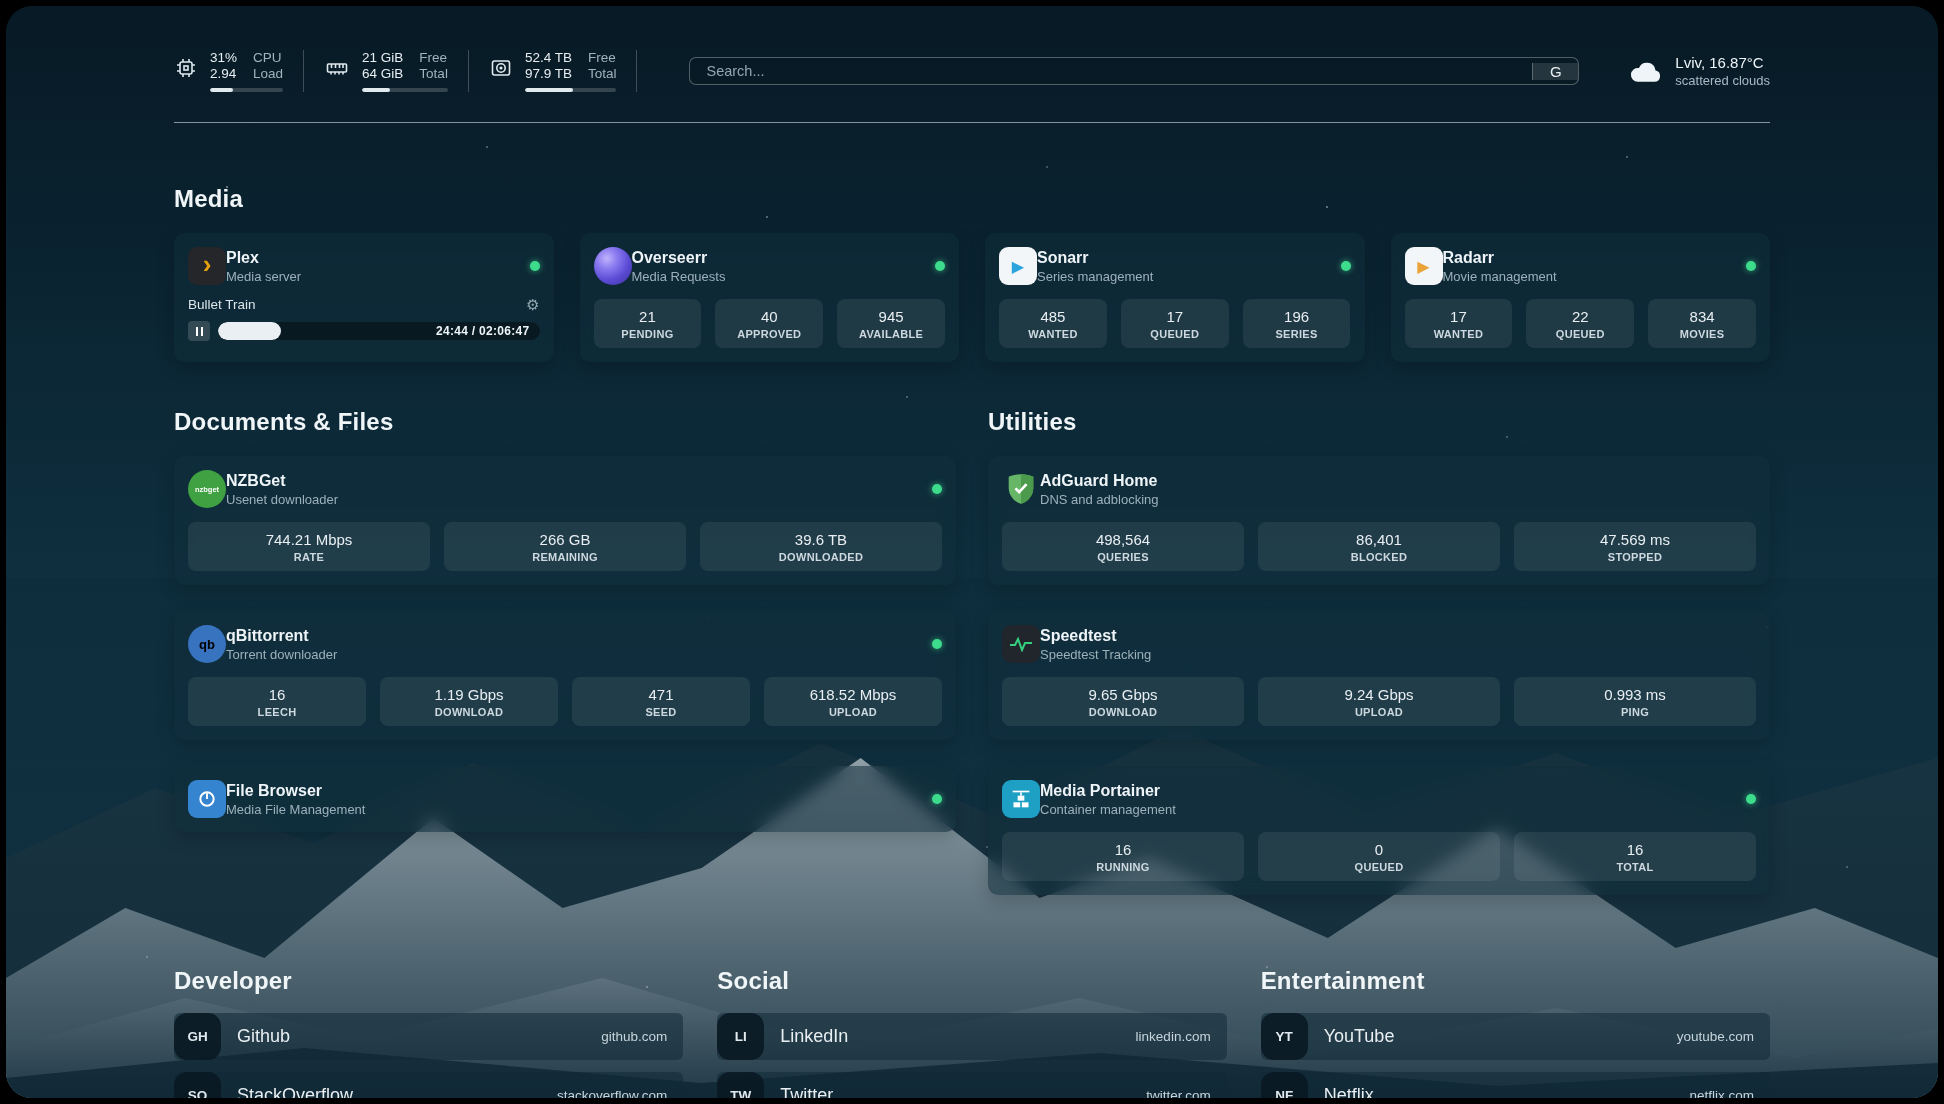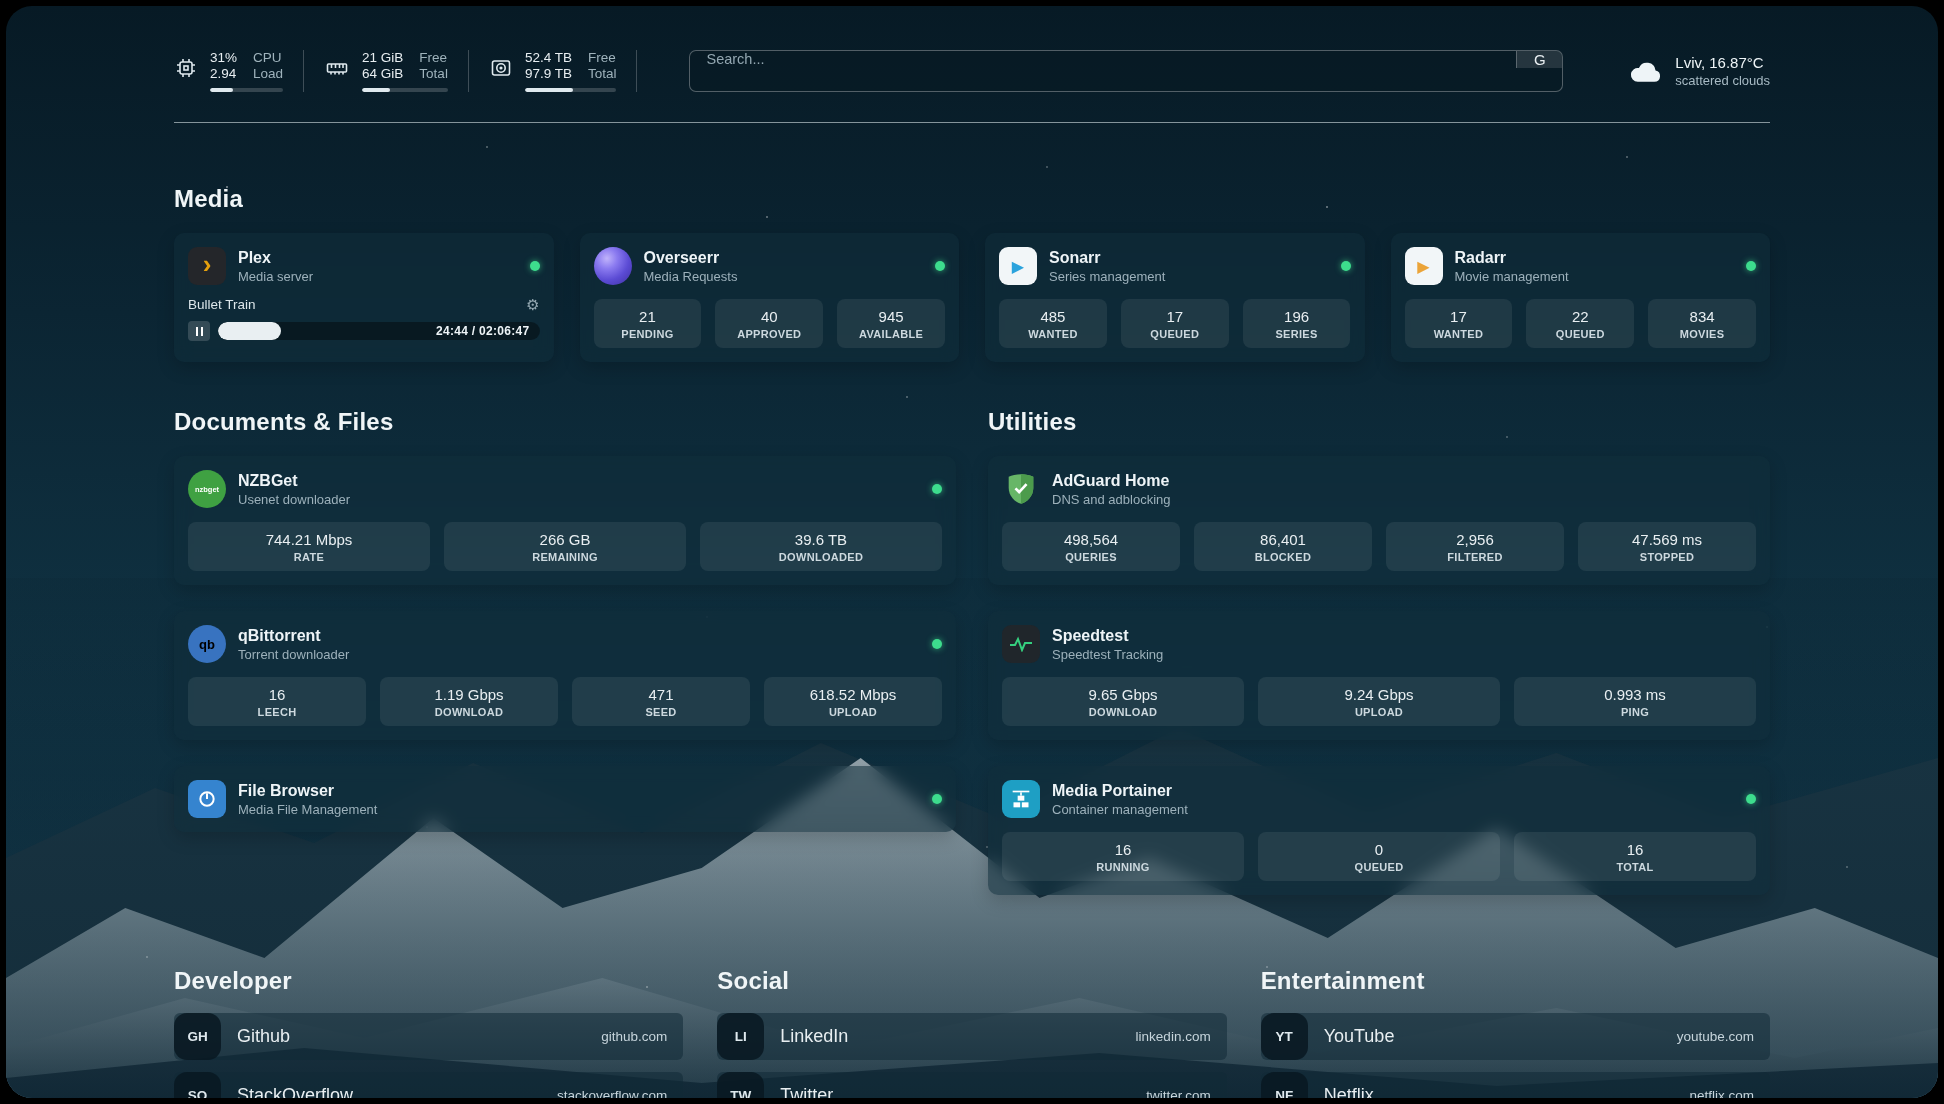--- a/index.html
+++ b/index.html
@@ -33,21 +33,21 @@
     border-right:1px solid rgba(255,255,255,0.22); }
   .res-group:last-of-type { border-right:1px solid rgba(255,255,255,0.22); }
   .res-icon { color:#dfe9ee; margin-top:6px; line-height:0; }
   .res-grid { display:grid; grid-template-columns:auto auto; column-gap:16px; row-gap:1px;
     font-size:13.5px; color:#e8eef1; }
   .res-grid .lab { color:#9fb3bc; }
   .res-bar { grid-column:1 / 3; height:4px; margin-top:6px; border-radius:2px;
     background:rgba(255,255,255,0.18); overflow:hidden; }
   .res-fill { height:100%; background:#dfe9ee; border-radius:2px; }
 
-  .searchbox { flex:1; margin:0 64px 0 32px; height:42px; display:flex; align-items:flex-start;
+  .searchbox { flex:1; margin:0 48px 0 32px; height:28px; display:flex; align-items:center;
     border:1px solid rgba(255,255,255,0.30); border-radius:7px; background:rgba(8,24,33,0.40); overflow:hidden; }
   .searchbox input { flex:1; background:transparent; border:none; outline:none;
     color:#e8eef1; font-size:14.5px; padding:0 16px; font-family:"Liberation Sans",sans-serif; }
   .searchbox input::placeholder { color:#93a7b1; }
   .engine-btn { width:46px; border:none; border-left:1px solid rgba(255,255,255,0.25);
     background:rgba(255,255,255,0.12); color:#e8eef1; font-size:15px; cursor:pointer;
     font-family:"Liberation Sans",sans-serif; }
 
   .weather { display:flex; align-items:center; gap:12px; }
   .weather-icon { line-height:0; }
@@ -58,21 +58,21 @@
 
   
   .section-title { font-size:24px; font-weight:700; color:#f0f5f7; letter-spacing:.2px; }
   .media-section { margin-top:62px; }
   .grid4 { display:grid; grid-template-columns:repeat(4,1fr); gap:26px; margin-top:20px; }
   .two-col { display:grid; grid-template-columns:1fr 1fr; gap:32px; margin-top:46px; }
   .col-stack { display:flex; flex-direction:column; gap:26px; margin-top:20px; }
 
   .card { background:rgba(17,45,59,0.55); border-radius:10px; padding:14px 14px 14px;
     backdrop-filter:blur(8px); box-shadow:0 6px 18px rgba(0,0,0,0.18); }
-  .card-head { display:flex; align-items:center; gap:12px; }
+  .card-head { display:flex; align-items:center; }
   .svc-text { display:flex; flex-direction:column; gap:2px; }
   .svc-name { font-size:16px; font-weight:700; color:#eef4f7; }
   .svc-sub { font-size:13px; color:#9db1bb; }
   .dot { width:10px; height:10px; border-radius:50%; margin-left:auto;
     box-shadow:0 0 6px rgba(61,220,141,0.7); }
 
   .stats { display:flex; gap:14px; margin-top:14px; }
   .stat { flex:1; background:rgba(255,255,255,0.075); border-radius:8px; text-align:center;
     padding:9px 4px 8px; }
   .stat-value { font-size:15px; color:#e9eff2; }
@@ -435,24 +435,20 @@
             <div class="stats">
               <div class="stat">
                 <div class="stat-value">498,564</div>
                 <div class="stat-label">QUERIES</div>
               </div>
               <div class="stat">
                 <div class="stat-value">86,401</div>
                 <div class="stat-label">BLOCKED</div>
               </div>
               <div class="stat">
-                <div class="stat-value">2,956</div>
-                <div class="stat-label">FILTERED</div>
-              </div>
-              <div class="stat">
                 <div class="stat-value">47.569 ms</div>
                 <div class="stat-label">STOPPED</div>
               </div>
             </div>
           </div>
 
           <div class="card">
             <div class="card-head">
               <span class="svc-icon speedtest">
                 <svg width="24" height="16" viewBox="0 0 24 14" fill="none" stroke="#35d07f" stroke-width="2">

